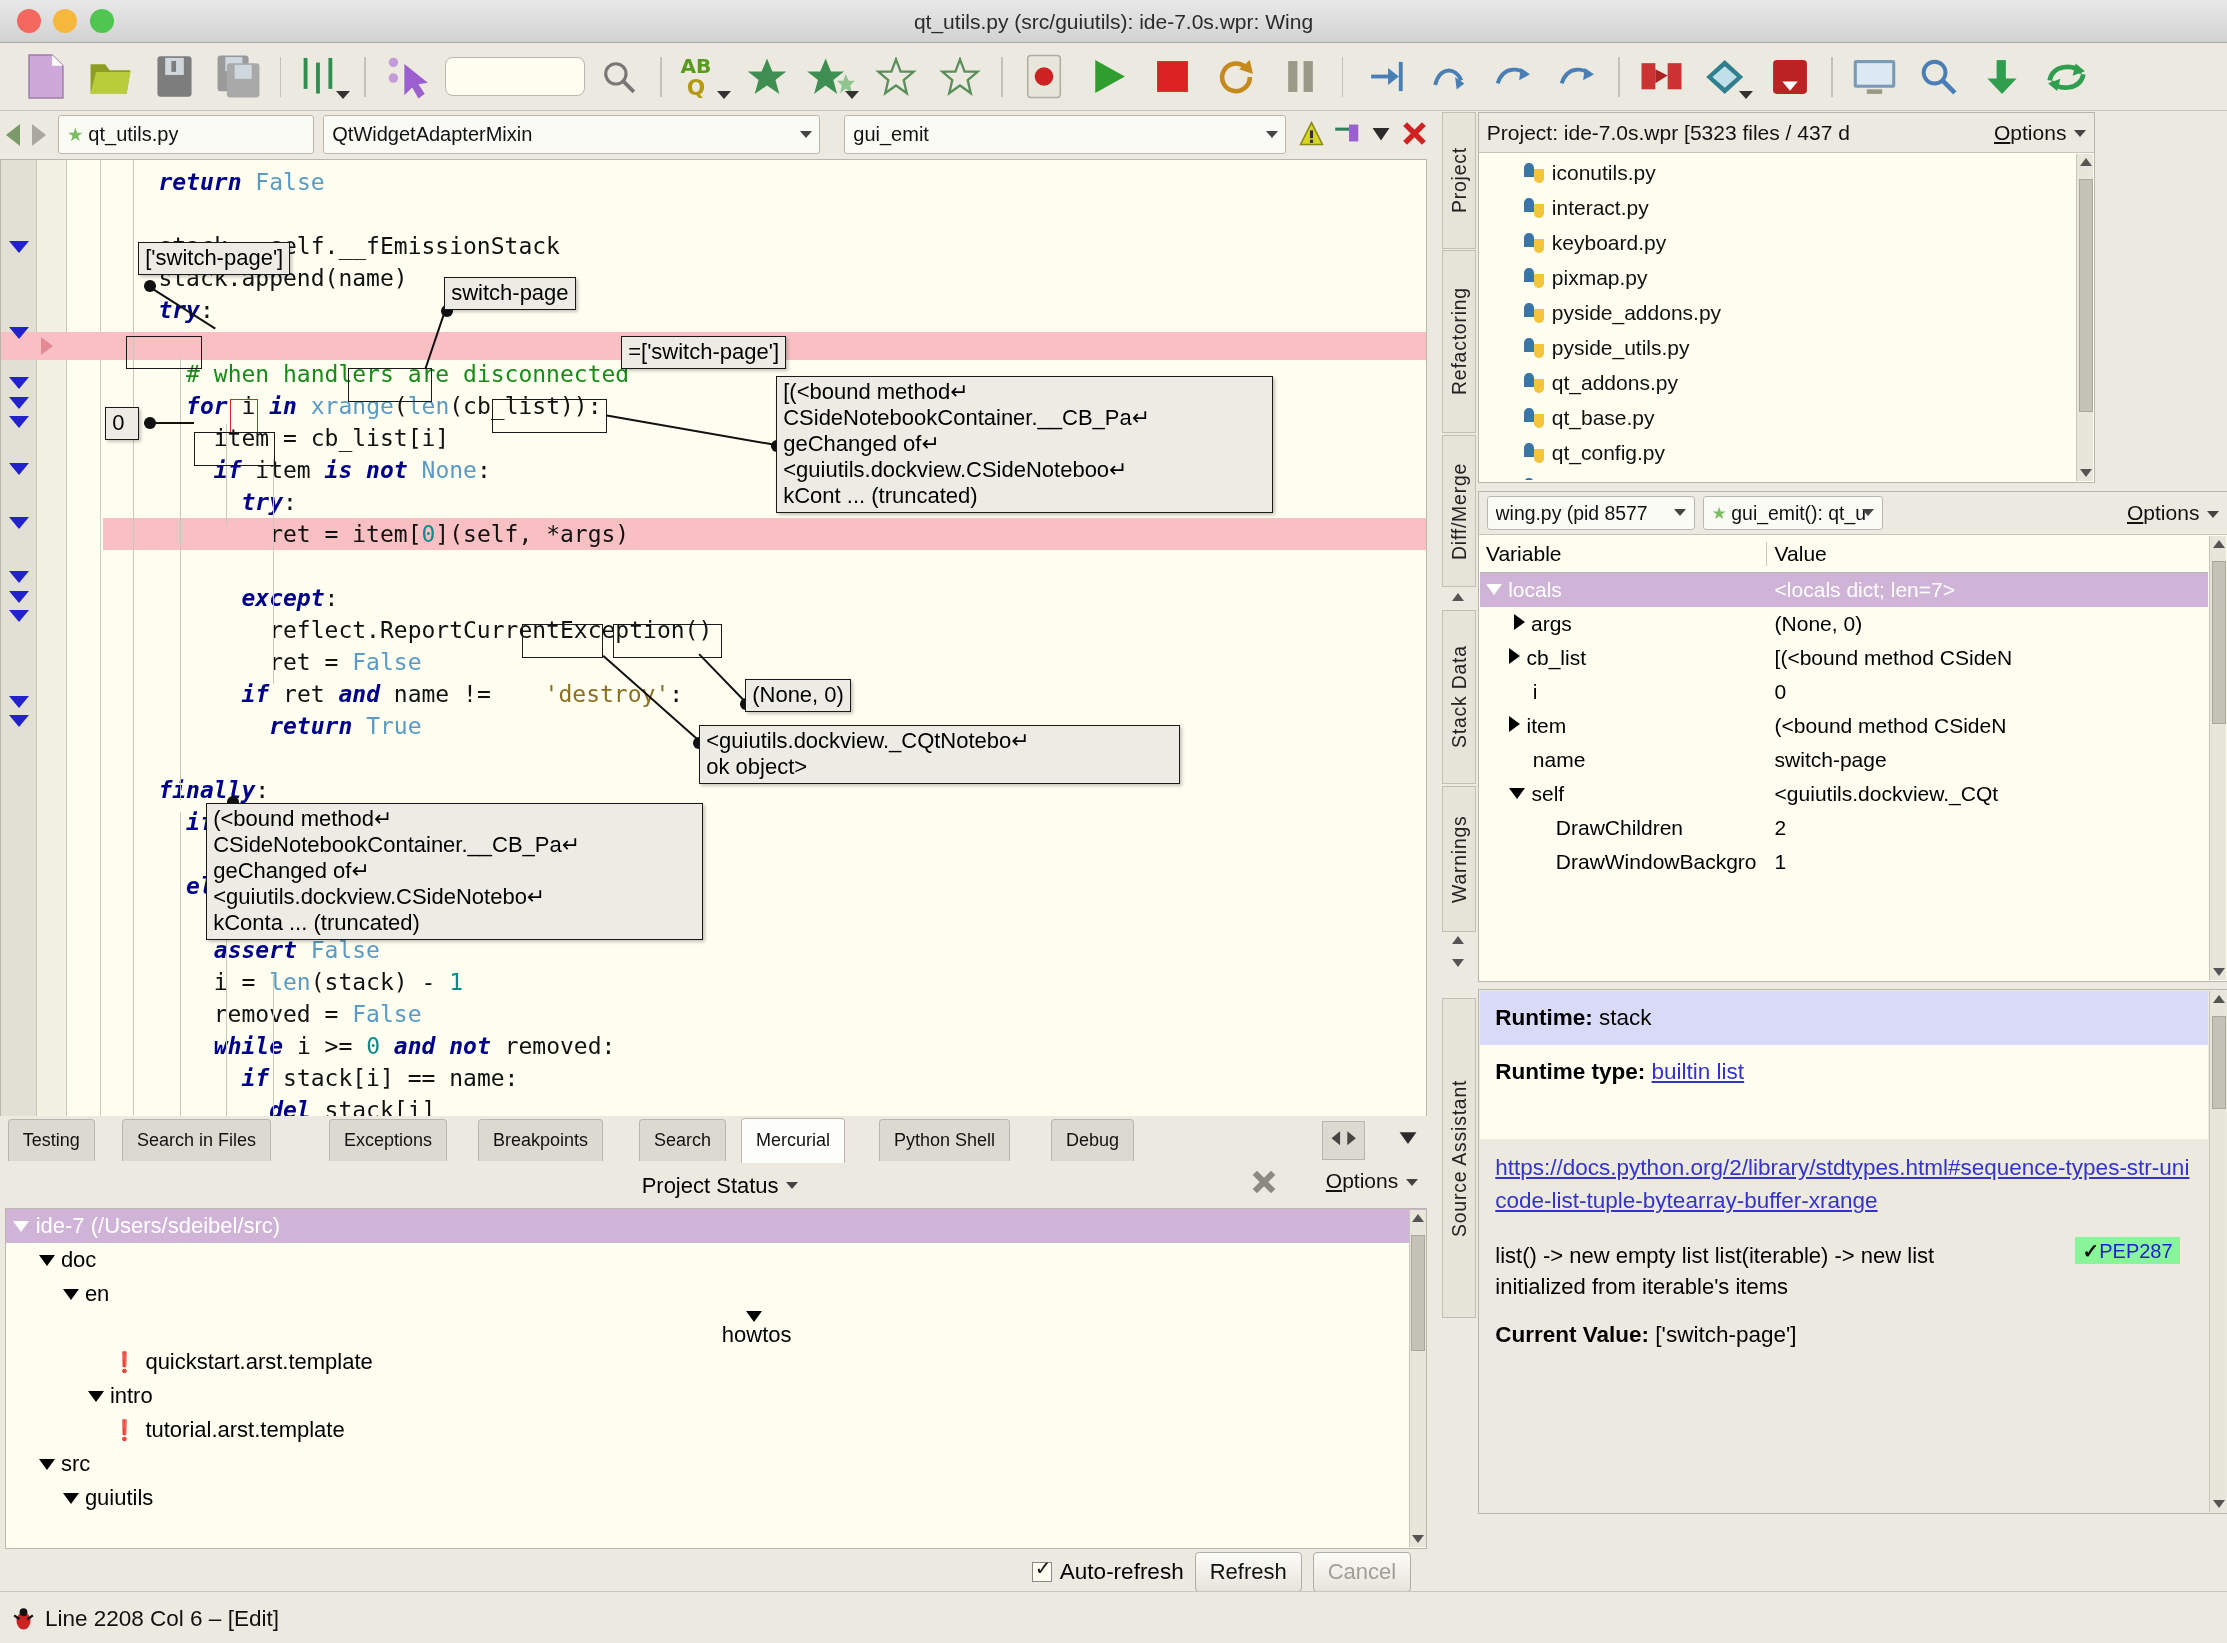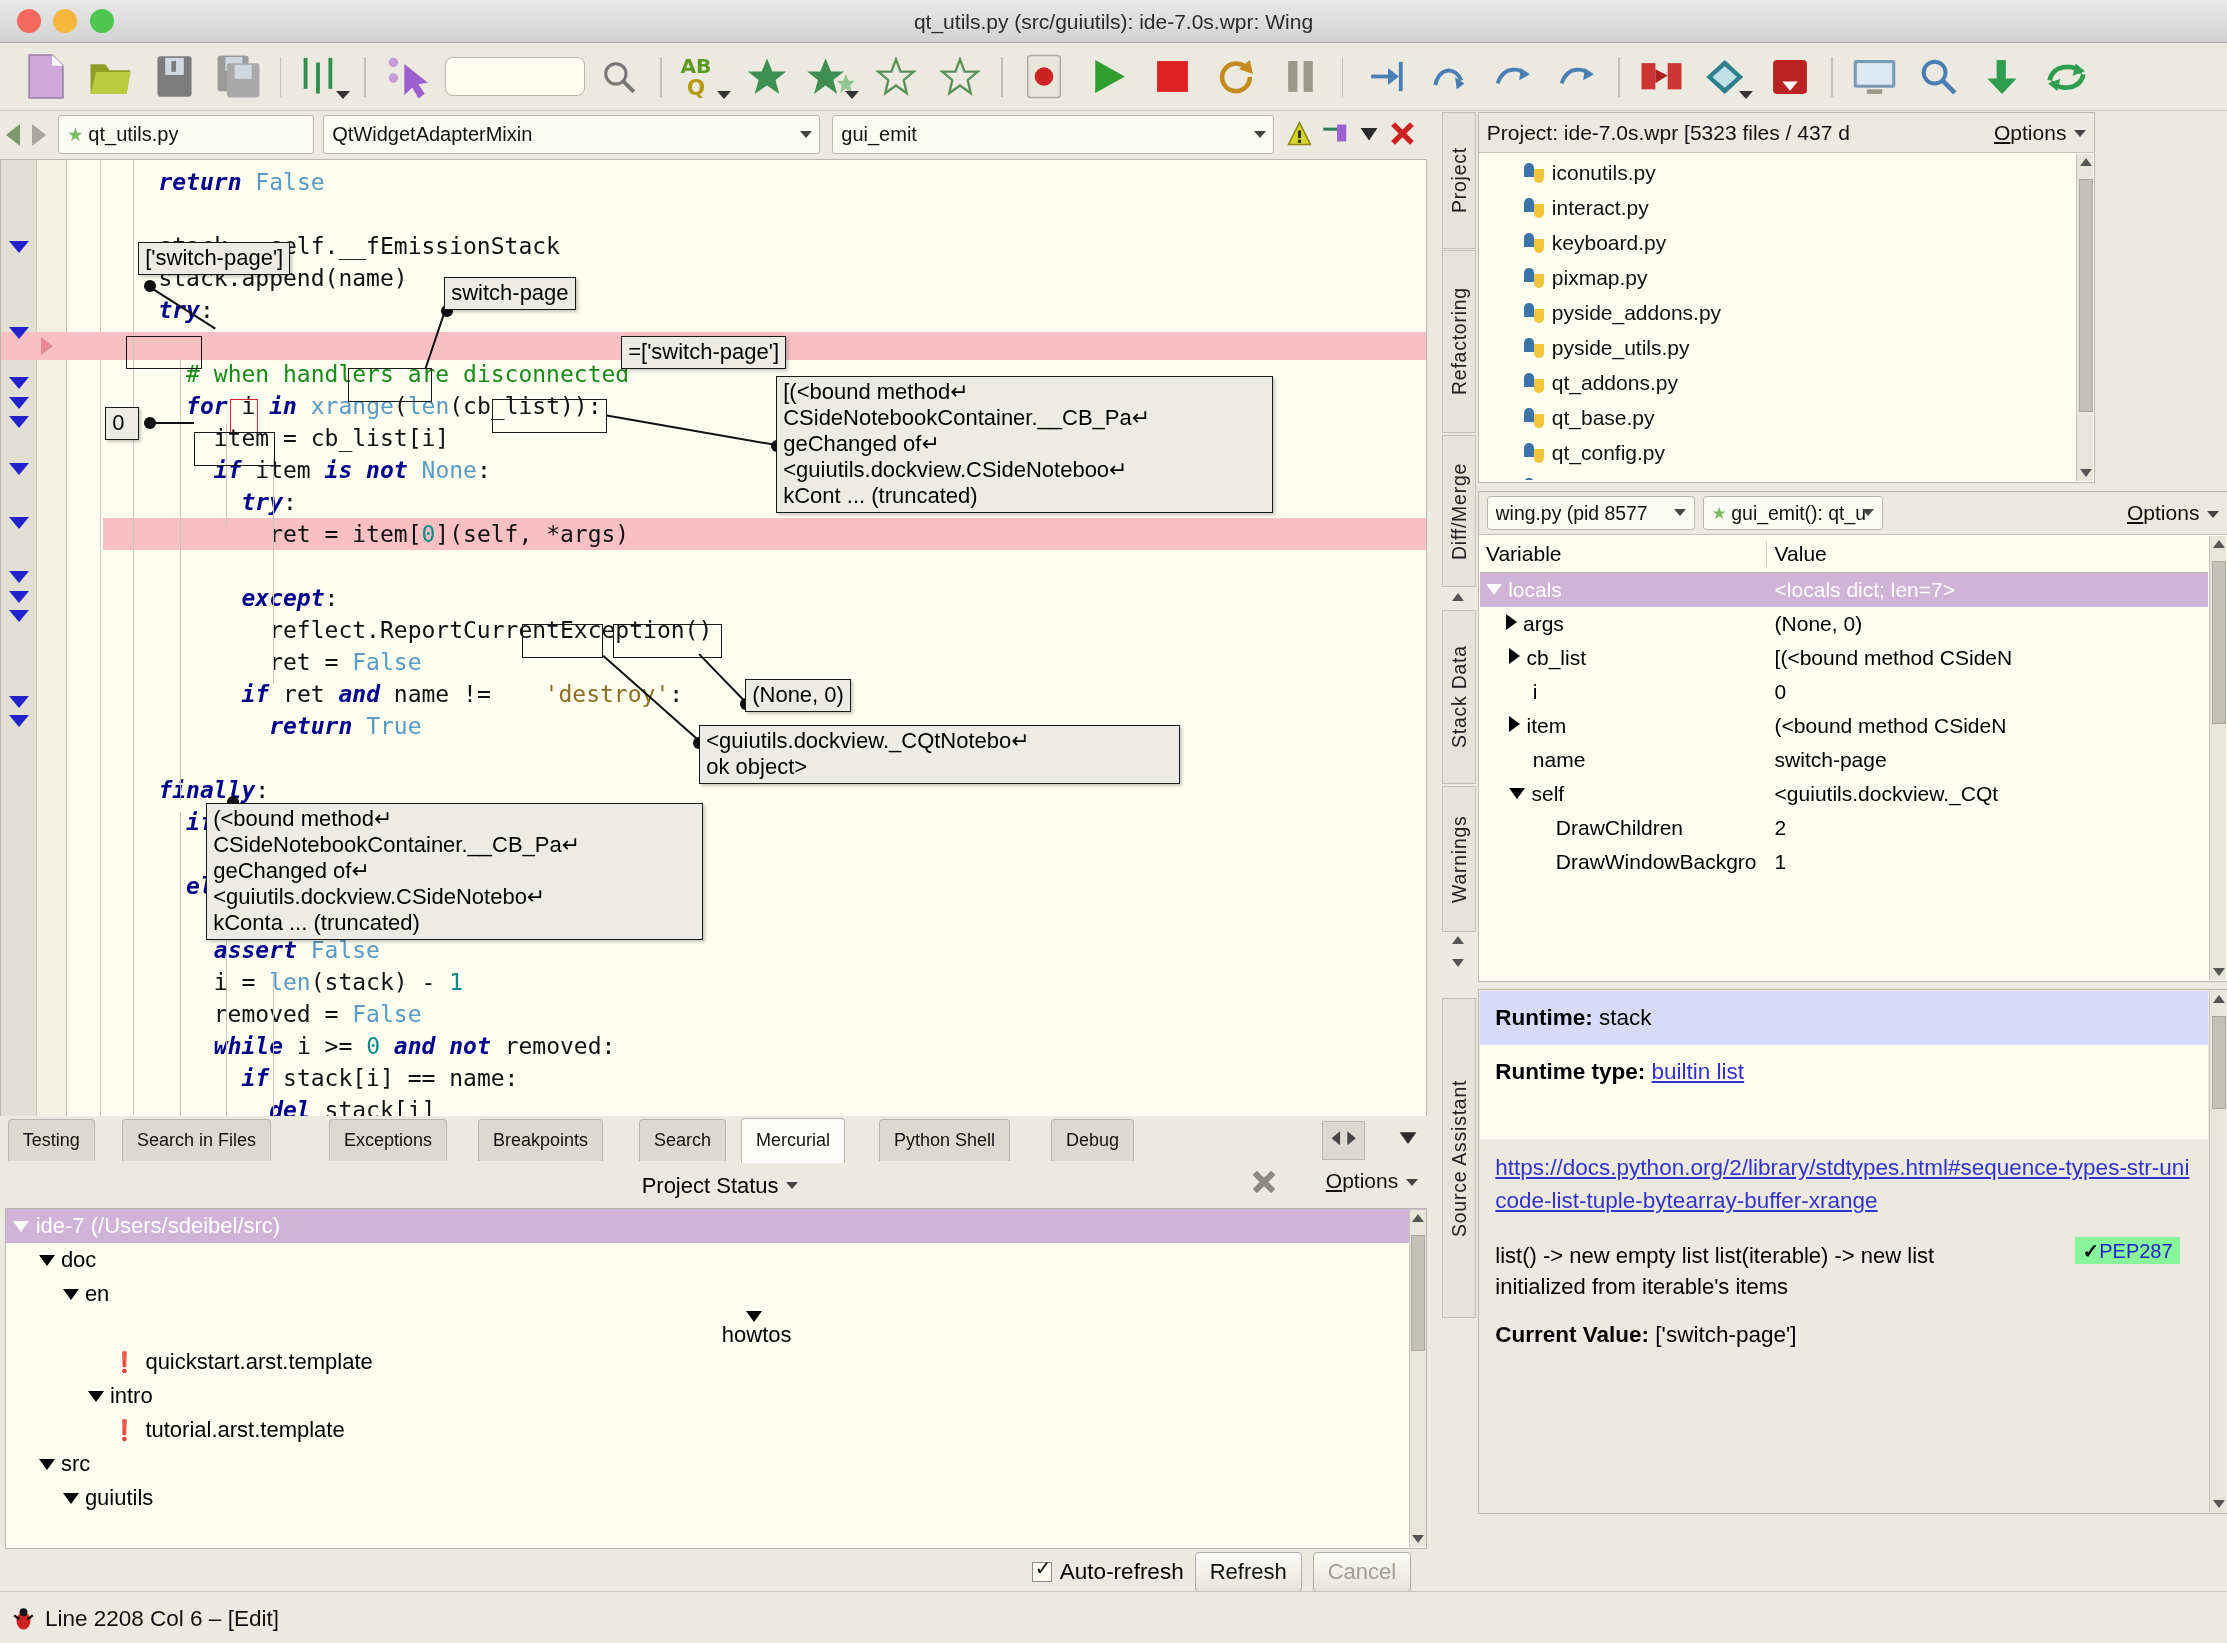--- a/index.html
+++ b/index.html
@@ -385,21 +385,21 @@
         <div class="tri-r"></div>
       </div>
     <div class="combo" style="left:0;width:256px;margin-left:6.2px;">
       <span class="star">★</span>
       <span class="cv">qt_utils.py</span>
     </div>
     <div class="combo" style="width:497px;margin-left:9.3px;">
       <span class="cv">QtWidgetAdapterMixin</span>
       <span class="cc"></span>
     </div>
-    <div class="combo" style="width:442px;margin-left:12px;">
+    <div class="combo" style="width:442px;margin-left:24px;">
       <span class="cv">gui_emit</span>
       <span class="cc"></span>
     </div>
     <div style="margin-left:12.4px;display:flex;align-items:center;gap:11px;">
       <span>
         <svg width="25" height="25" viewBox="0 0 32 32">
             <polygon points="16,2 30,30 2,30" fill="#d6d62a" stroke="#8a8a10" stroke-width="2"></polygon>
             <rect x="14" y="12" width="4" height="10" fill="#333"></rect>
             <rect x="14" y="24" width="4" height="4" fill="#333"></rect>
           </svg>
@@ -619,21 +619,21 @@
       <div class="thead">
         <div class="th1">Variable</div>
         <div class="th2">Value</div>
       </div>
       <div id="stack-rows">
           <div class="vrow sel">
             <div class="vc1" style="padding-left: 6.2px;"><i class="tri-d"></i><span>locals</span></div>
             <div class="vc2">&lt;locals dict; len=7&gt;</div>
           </div>
           <div class="vrow">
-            <div class="vc1" style="padding-left: 26px;"><i class="tri-rt"></i><span>args</span></div>
+            <div class="vc1" style="padding-left: 34px;"><i class="tri-rt"></i><span>args</span></div>
             <div class="vc2">(None, 0)</div>
           </div>
           <div class="vrow">
             <div class="vc1" style="padding-left: 29.5px;"><i class="tri-rt"></i><span>cb_list</span></div>
             <div class="vc2">[(&lt;bound method CSideN</div>
           </div>
           <div class="vrow">
             <div class="vc1" style="padding-left: 53px;"><span>i</span></div>
             <div class="vc2">0</div>
           </div>

